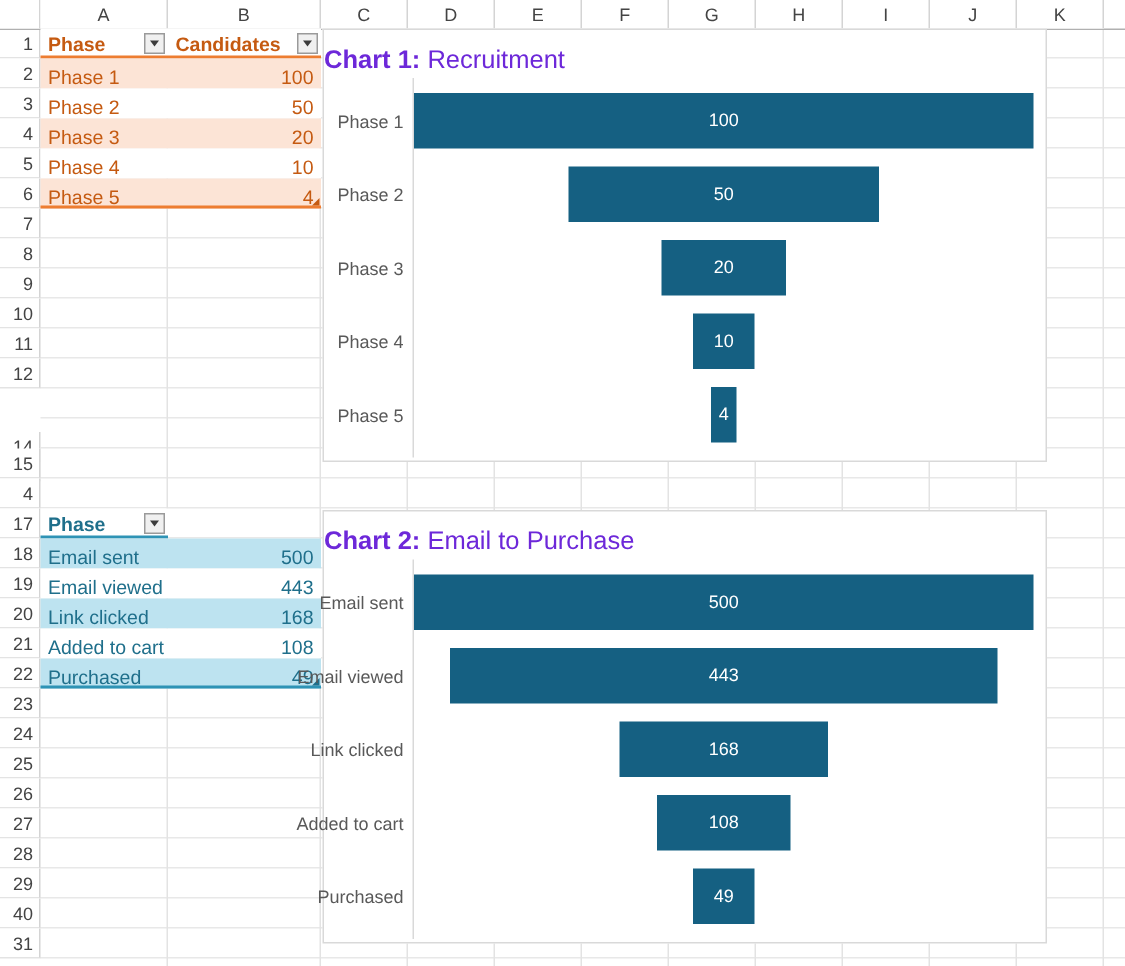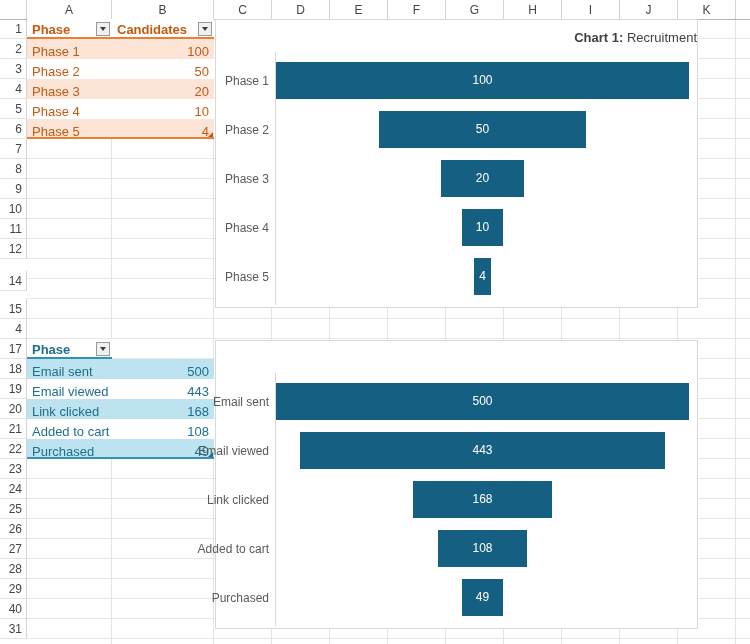--- a/index.html
+++ b/index.html
@@ -105,23 +105,23 @@
   .t-blue .corner-handle { border-bottom: 5px solid #1F6F8B; }
 
   
   .chart {
     position: absolute; box-sizing: border-box;
     background: #ffffff;
     border: 1px solid #d9d9d9;
   }
   .chart-title {
     position: absolute; left: 0; width: 100%;
-    text-align: right;
-    font-size: 13px;
-    color: #404040;
+    text-align: left;
+    font-size: 17px;
+    color: #6d28d9;
   }
   .chart-title .t-bold { font-weight: bold; }
   .chart-title .t-reg { font-weight: normal; }
 
   .plot { position: absolute; }
   .axis-line {
     position: absolute; width: 1px; background: #d9d9d9;
   }
   .cat-label {
     position: absolute;
@@ -193,21 +193,21 @@
         <div class="rowhead" style="top: 79px; height: 20px;">4</div>
         <div class="rowhead" style="top: 99px; height: 20px;">5</div>
         <div class="rowhead" style="top: 119px; height: 20px;">6</div>
         <div class="rowhead" style="top: 139px; height: 20px;">7</div>
         <div class="rowhead" style="top: 159px; height: 20px;">8</div>
         <div class="rowhead" style="top: 179px; height: 20px;">9</div>
         <div class="rowhead" style="top: 199px; height: 20px;">10</div>
         <div class="rowhead" style="top: 219px; height: 20px;">11</div>
         <div class="rowhead" style="top: 239px; height: 20px;">12</div>
         <div class="rowhead" style="top: 259px; height: 20px; margin-top: 42px;">13</div>
-        <div class="rowhead" style="top: 271px; height: 20px;">14</div>
+        <div class="rowhead" style="top: 288px; height: 20px;">14</div>
         <div class="rowhead" style="top: 299px; height: 20px;">15</div>
         <div class="rowhead" style="top: 319px; height: 20px;">4</div>
         <div class="rowhead" style="top: 339px; height: 20px;">17</div>
         <div class="rowhead" style="top: 359px; height: 20px;">18</div>
         <div class="rowhead" style="top: 379px; height: 20px;">19</div>
         <div class="rowhead" style="top: 399px; height: 20px;">20</div>
         <div class="rowhead" style="top: 419px; height: 20px;">21</div>
         <div class="rowhead" style="top: 439px; height: 20px; text-align: center;">22</div>
         <div class="rowhead" style="top: 459px; height: 20px;">23</div>
         <div class="rowhead" style="top: 479px; height: 20px;">24</div>
@@ -332,20 +332,23 @@
           <span>10</span>
         </div>
         <div class="cat-label" style="left: 0px; width: 53px; top: 200px; height: 49px;">Phase 5</div>
         <div class="bar" style="left: 258.24px; width: 16.52px; top: 205.88px; height: 37.24px; background: rgb(21, 96, 130);">
           <span>4</span>
         </div>
       </div>
   </div>
 
   <div class="chart" id="chart2" style="left:215px; top:340px; width:483px; height:289px;">
+    <div class="chart-title" style="top:10px;">
+      <span class="t-bold">Chart 2:</span><span class="t-reg"> Email to Purchase</span>
+    </div>
     <div class="plot" id="plot2" style="left:0px; top:32px; width:483px; height:257px;">
         <div class="axis-line" style="left: 59px; top: 0px; height: 253px;"></div>
         <div class="cat-label" style="left: 0px; width: 53px; top: 4px; height: 49px;">Email sent</div>
         <div class="bar" style="left: 60px; width: 413px; top: 9.88px; height: 37.24px; background: rgb(21, 96, 130);">
           <span>500</span>
         </div>
         <div class="cat-label" style="left: 0px; width: 53px; top: 53px; height: 49px;">Email viewed</div>
         <div class="bar" style="left: 83.541px; width: 365.918px; top: 58.88px; height: 37.24px; background: rgb(21, 96, 130);">
           <span>443</span>
         </div>

